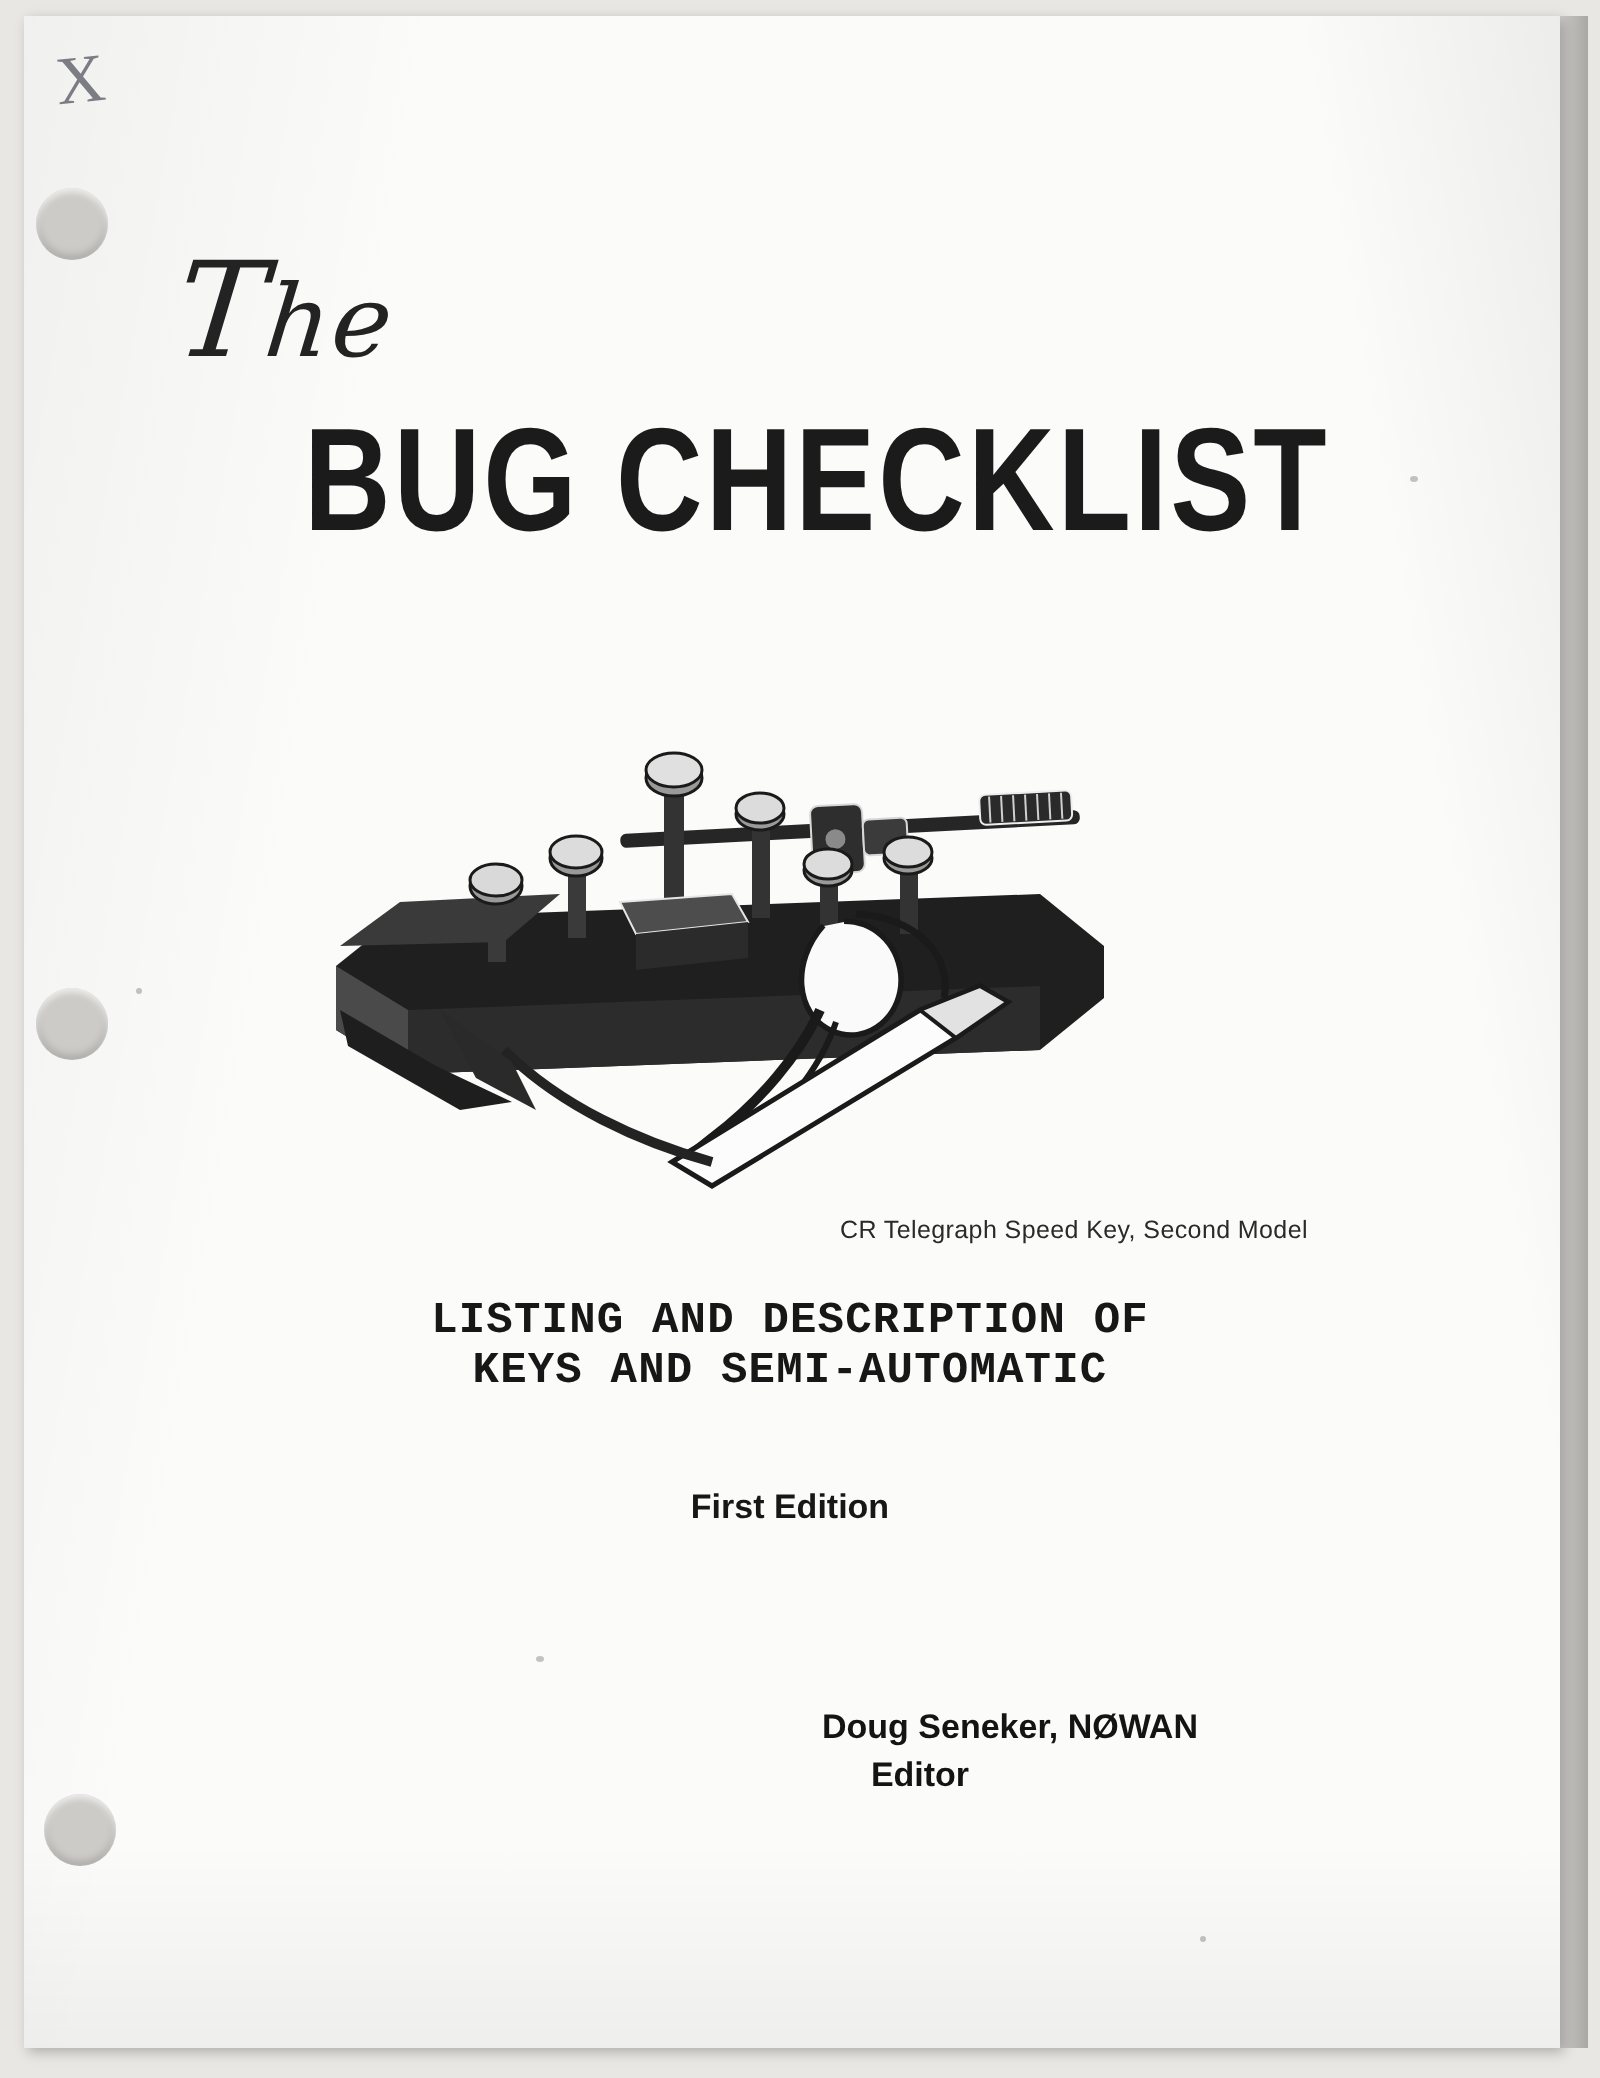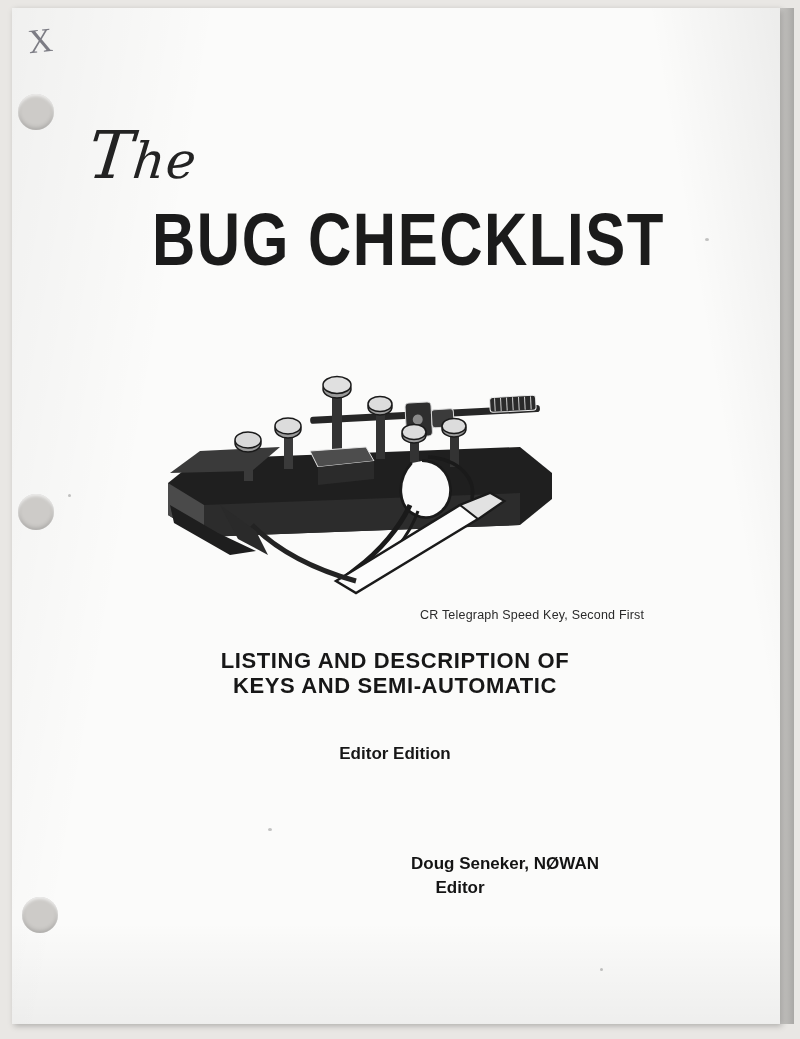--- a/index.html
+++ b/index.html
@@ -122,21 +122,21 @@
     letter-spacing: 0.2px;
   }
 
   
   .subtitle {
     position: absolute;
     left: 0;
     top: 648px;
     width: 790px;
     text-align: center;
-    font-family: Liberation Sans, sans-serif;
+    font-family: Liberation Mono, monospace;
     font-weight: bold;
     font-size: 22px;
     line-height: 25px;
     letter-spacing: 0.6px;
     color: #171717;
   }
   .subtitle div { white-space: pre; }
 
   .edition {
     position: absolute;
@@ -280,29 +280,29 @@
         <path d="M300 150 L330 138 L344 146 L318 164 Z" fill="#e2e2e2" stroke="#1a1a1a" stroke-width="2"></path>
 
         <path d="M92 170 C120 198, 160 216, 196 226" stroke="#232323" stroke-width="5" fill="none"></path>
         <path d="M60 150 L96 176 L108 200 L78 184 Z" fill="#2a2a2a"></path>
 
         <path d="M10 150 L58 178 L96 196 L70 200 L14 168 Z" fill="#1e1e1e"></path>
       </g>
     </svg>
   </div>
 
-  <div class="caption">CR  Telegraph Speed Key, Second  First</div>
+  <div class="caption">CR  Telegraph Speed Key, Second  Model</div>
 
   <div class="subtitle">
     <div>LISTING AND DESCRIPTION OF</div>
     <div>KEYS AND SEMI-AUTOMATIC</div>
   </div>
 
   <div class="edition">
-    <div>Editor Edition</div>
+    <div>First Edition</div>
   </div>
 
   <div class="editor-block">
     <div>Doug Seneker, NØWAN</div>
     <span class="editor-role">Editor</span>
   </div>
 
 </div>
 
 </body></html>

